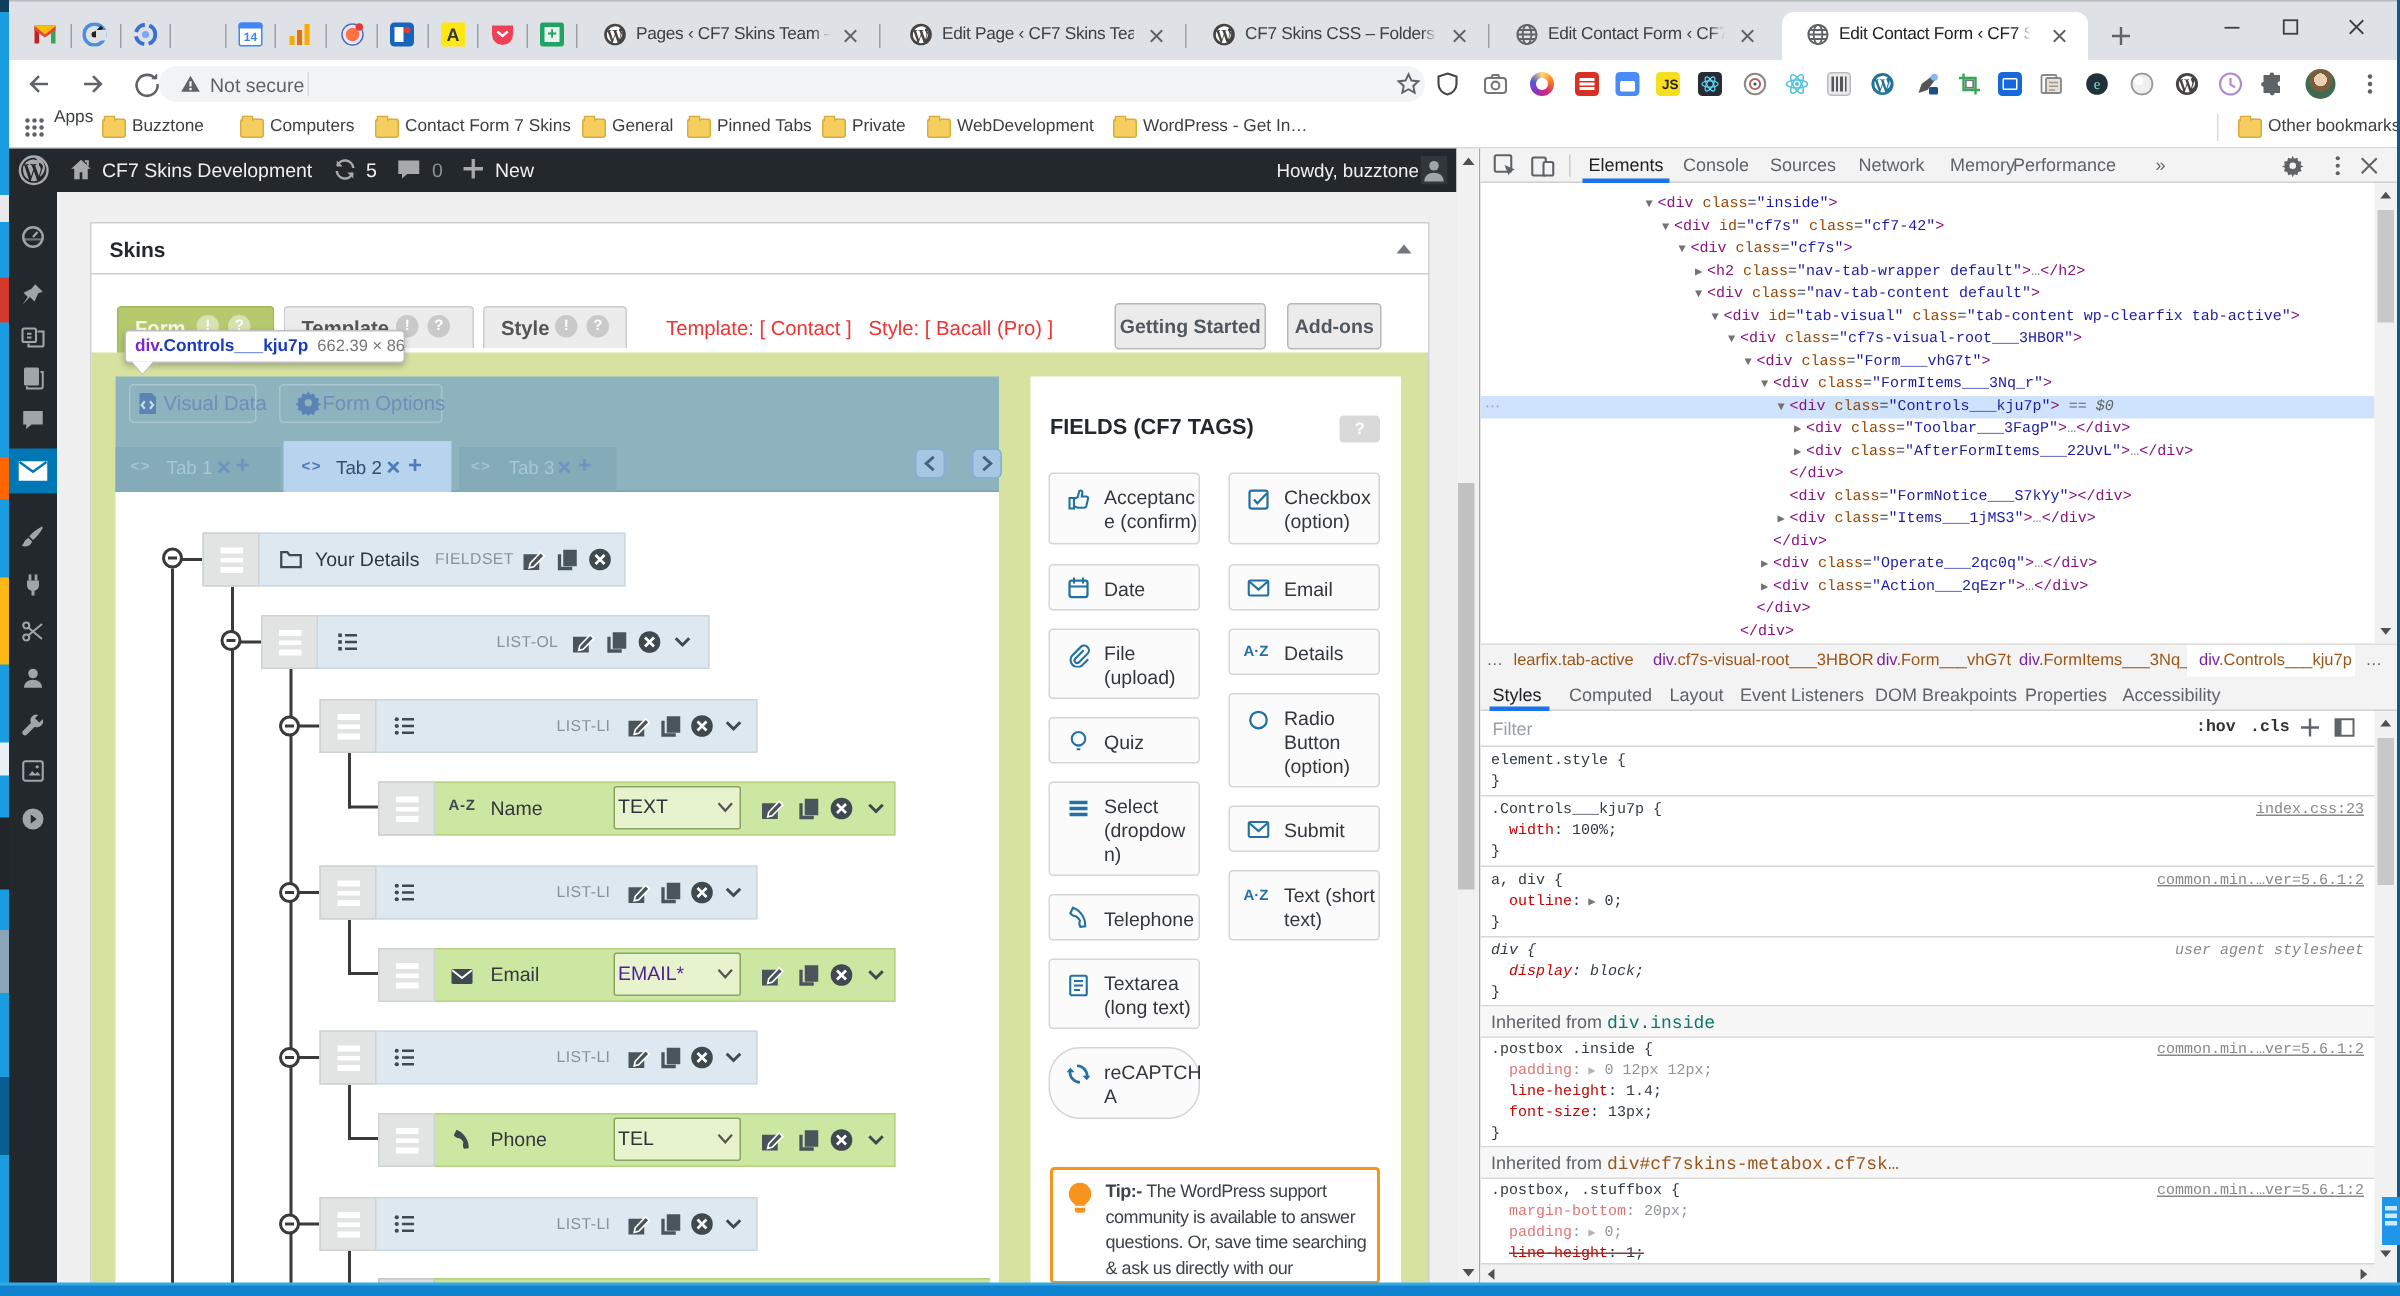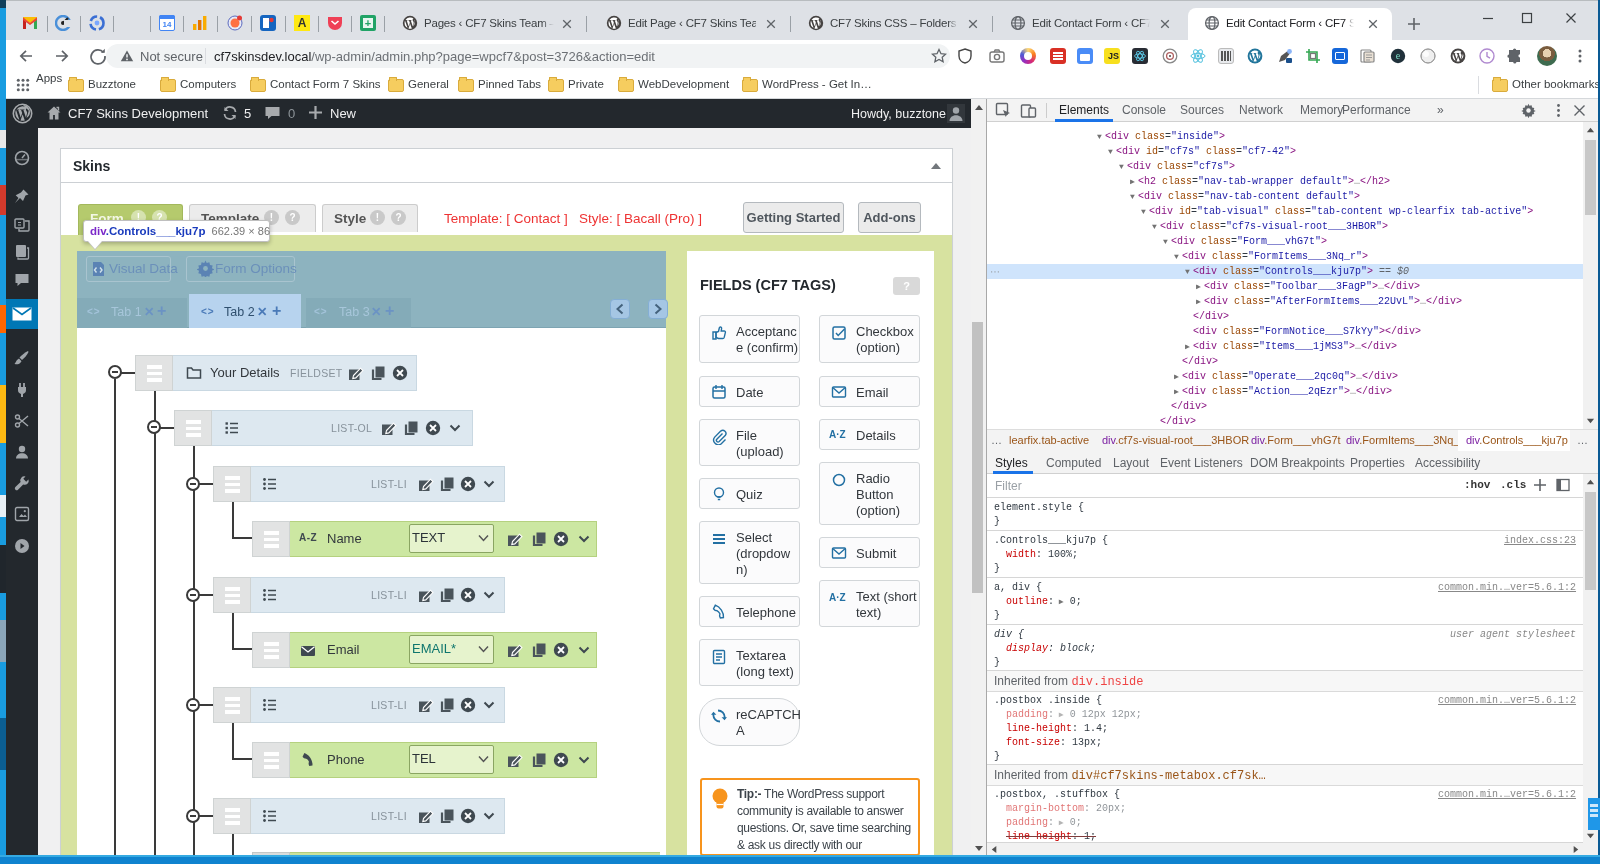--- a/index.html
+++ b/index.html
@@ -192,21 +192,20 @@
       <path d="M16.8 2.8v4h-4z" fill="#5f6368"></path>
     </svg>
 <div class="a" style="left:106px;top:44px;width:844px;height:24px;border-radius:12px;background:#f1f3f4;"></div>
 <svg class="a" style="left:120px;top:49px;" width="14" height="14" viewBox="0 0 14 14">
       <path d="M7 1.5L13.2 12.2H.8z" fill="#5f6368"></path>
       <path d="M7 5.2v3.4" stroke="#f1f3f4" stroke-width="1.5"></path>
       <circle cx="7" cy="10.4" r=".9" fill="#f1f3f4"></circle>
     </svg>
 <div class="a" style="left:140px;top:49px;font-size:13px;color:#5f6368;">Not secure</div>
 <div class="a" style="left:205px;top:48px;width:1px;height:16px;background:#dadce0;"></div>
-<div class="a" style="left:214px;top:49px;font-size:13px;color:#202124;">cf7skinsdev.local<span style="color:#6c7075;">/wp-admin/admin.php?page=wpcf7&amp;post=3726&amp;action=edit</span></div>
 <svg class="a" style="left:931px;top:48px;" width="16" height="16" viewBox="0 0 16 16">
       <path d="M8 1.5l2 4.2 4.6.5-3.4 3.1.9 4.5L8 11.5l-4.1 2.3.9-4.5L1.4 6.2 6 5.7z" fill="none" stroke="#5f6368" stroke-width="1.3"></path>
     </svg>
 
 <svg class="a" style="left:957px;top:48px;" width="16" height="16" viewBox="0 0 16 16">
       <path d="M8 1l6 2v5c0 3.5-2.7 6.3-6 7-3.3-.7-6-3.5-6-7V3z" fill="none" stroke="#444" stroke-width="1.4"></path>
     </svg>
 <svg class="a" style="left:989px;top:48px;" width="16" height="16" viewBox="0 0 16 16">
       <rect x="1" y="4" width="14" height="10" rx="2" fill="none" stroke="#777" stroke-width="1.4"></rect>
       <circle cx="8" cy="9" r="2.6" fill="none" stroke="#777" stroke-width="1.4"></circle>
@@ -708,21 +707,21 @@
 <div class="handle" style="left:252px;top:632px;">
       <div class="hline" style="top:9px;"></div>
       <div class="hline" style="top:15.5px;"></div>
       <div class="hline" style="top:22px;"></div>
     </div>
 <svg class="rowico" style="left:300px;top:643px;" width="15" height="14">
       <use href="#i-env"></use>
     </svg>
 <div class="rowlbl" style="left:327px;top:632px;">Email</div>
 <div class="a" style="left:409px;top:635px;width:85px;height:29px;background:#e6f3cd;border:1px solid #8aa562;border-radius:2px;box-sizing:border-box;"></div>
-<div class="a" style="left:412px;top:641px;font-size:13px;color:#0f766e;">EMAIL*</div>
+<div class="a" style="left:412px;top:641px;font-size:13px;color:#4c1d95;">EMAIL*</div>
 <svg class="a" style="left:478px;top:645px;" width="11" height="9" viewBox="0 0 11 9">
       <path d="M1 1.5l4.5 5L10 1.5" fill="none" stroke="#555" stroke-width="1.5"></path>
     </svg>
 <svg class="rowico" style="left:507px;top:642px;" width="16" height="16">
       <use href="#i-edit"></use>
     </svg>
 <svg class="rowico" style="left:531px;top:642px;" width="16" height="16">
       <use href="#i-copy"></use>
     </svg>
 <svg class="rowico" style="left:553px;top:642px;" width="16" height="16">
@@ -1079,21 +1078,21 @@
 <div class="css-line" style="top:581px;">a, div {</div>
 <div class="lnk" style="left:1438px;top:581px;">common.min.…ver=5.6.1:2</div>
 <div class="css-line" style="top:595px;left:1006px;"><span class="prop">outline</span>:<span style="color:#777;font-size:8px;"> ▶</span> 0;</div>
 <div class="css-line" style="top:609px;">}</div>
 <div class="secb" style="top:624px;"></div>
 <div class="css-line" style="top:628px;font-style:italic;">div {</div>
 <div class="a" style="left:1450px;top:628px;font-family:'Liberation Mono',monospace;font-size:10px;line-height:14px;color:#888;font-style:italic;">user agent stylesheet</div>
 <div class="css-line" style="top:642px;left:1006px;font-style:italic;"><span class="prop">display</span>: block;</div>
 <div class="css-line" style="top:656px;">}</div>
 <div class="secb" style="top:670px;"></div>
-<div class="inh" style="top:671px;"><span style="margin-left:7px;">Inherited from&nbsp;</span><span class="mono" style="color:#ef4444;">div.inside</span></div>
+<div class="inh" style="top:671px;"><span style="margin-left:7px;">Inherited from&nbsp;</span><span class="mono" style="color:#0f766e;">div.inside</span></div>
 <div class="css-line" style="top:694px;">.postbox .inside {</div>
 <div class="lnk" style="left:1438px;top:694px;">common.min.…ver=5.6.1:2</div>
 <div class="css-line" style="top:708px;left:1006px;opacity:.55;"><span class="prop">padding</span>:<span style="color:#777;font-size:8px;"> ▶</span> 0 12px 12px;</div>
 <div class="css-line" style="top:722px;left:1006px;"><span class="prop">line-height</span>: 1.4;</div>
 <div class="css-line" style="top:736px;left:1006px;"><span class="prop">font-size</span>: 13px;</div>
 <div class="css-line" style="top:750px;">}</div>
 <div class="secb" style="top:764px;"></div>
 <div class="inh" style="top:765px;"><span style="margin-left:7px;">Inherited from&nbsp;</span><span class="mono" style="color:#9a5518;">div#cf7skins-metabox.cf7sk…</span></div>
 <div class="css-line" style="top:788px;">.postbox, .stuffbox {</div>
 <div class="lnk" style="left:1438px;top:788px;">common.min.…ver=5.6.1:2</div>

